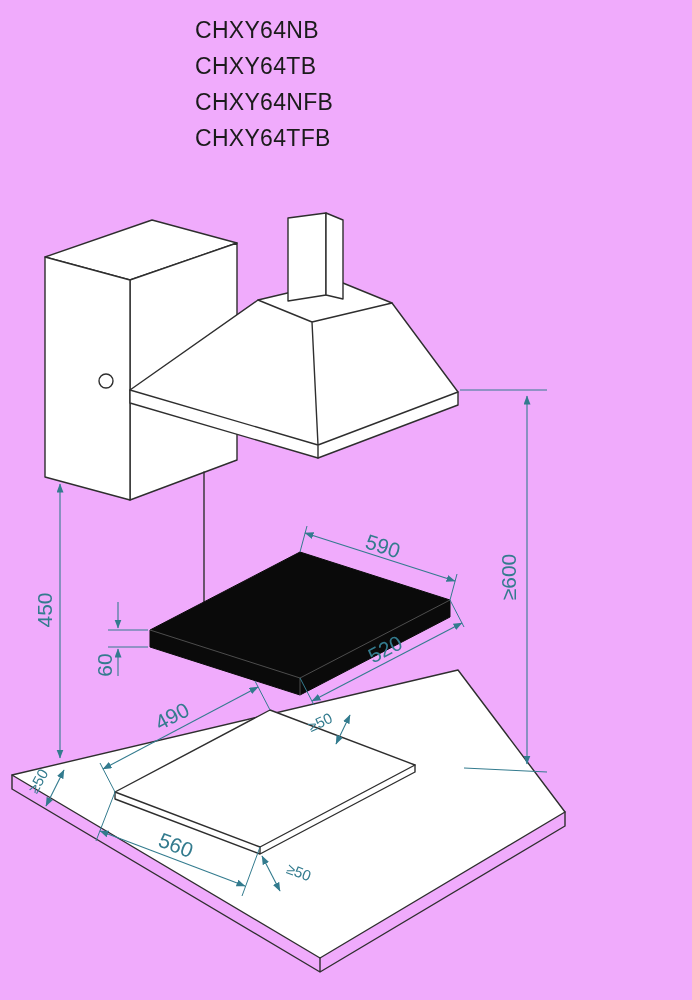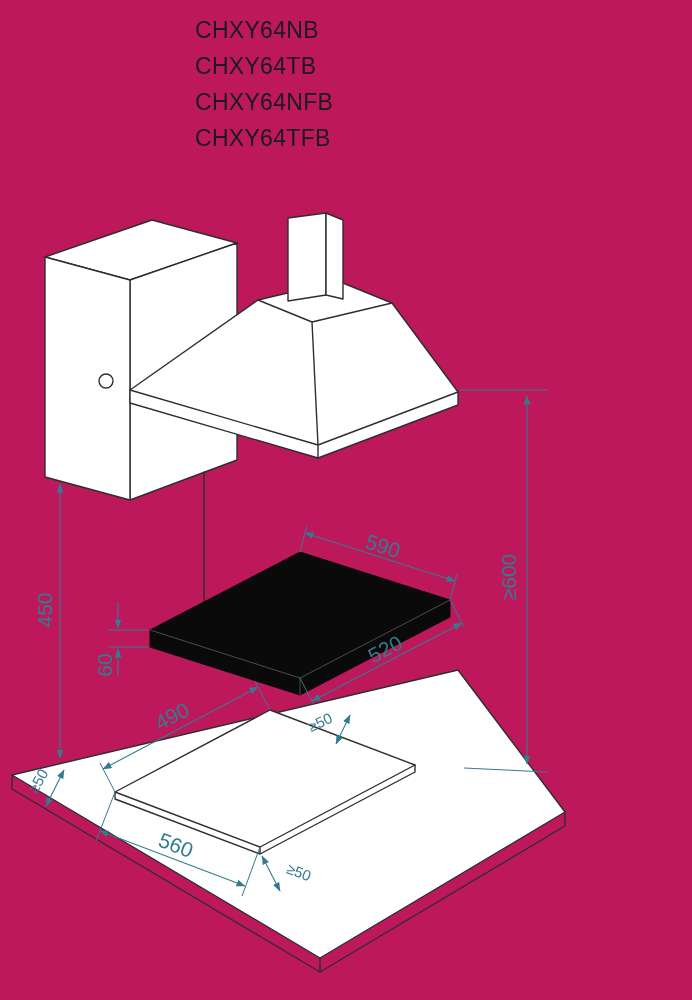--- a/index.html
+++ b/index.html
@@ -1,17 +1,17 @@
 <!DOCTYPE html>
 <html><head>
 <meta charset="utf-8">
 <style>
   html,body{margin:0;padding:0;background:#ffffff;}
   .page{
-    width:692px;height:1000px;position:relative;background:#be185d;
+    width:692px;height:1000px;position:relative;background:#f0abfc;
     font-family:"Liberation Sans", sans-serif;overflow:hidden;
   }
   svg{display:block;}
   .outline{fill:#ffffff;stroke:#2e2e2e;stroke-width:1.4;stroke-linejoin:round;}
   .edge{fill:none;stroke:#2e2e2e;stroke-width:1.4;stroke-linejoin:round;stroke-linecap:round;}
   .hob{fill:#0a0a0a;stroke:#0a0a0a;stroke-width:1;stroke-linejoin:round;}
   .hob-edge{fill:none;stroke:#4d4d4d;stroke-width:1;}
   .dim{stroke:#337b8e;stroke-width:1.1;fill:none;}
   .ext{stroke:#337b8e;stroke-width:1;fill:none;}
   .model-text{font-size:23px;fill:#1b1b1b;letter-spacing:0.3px;}

